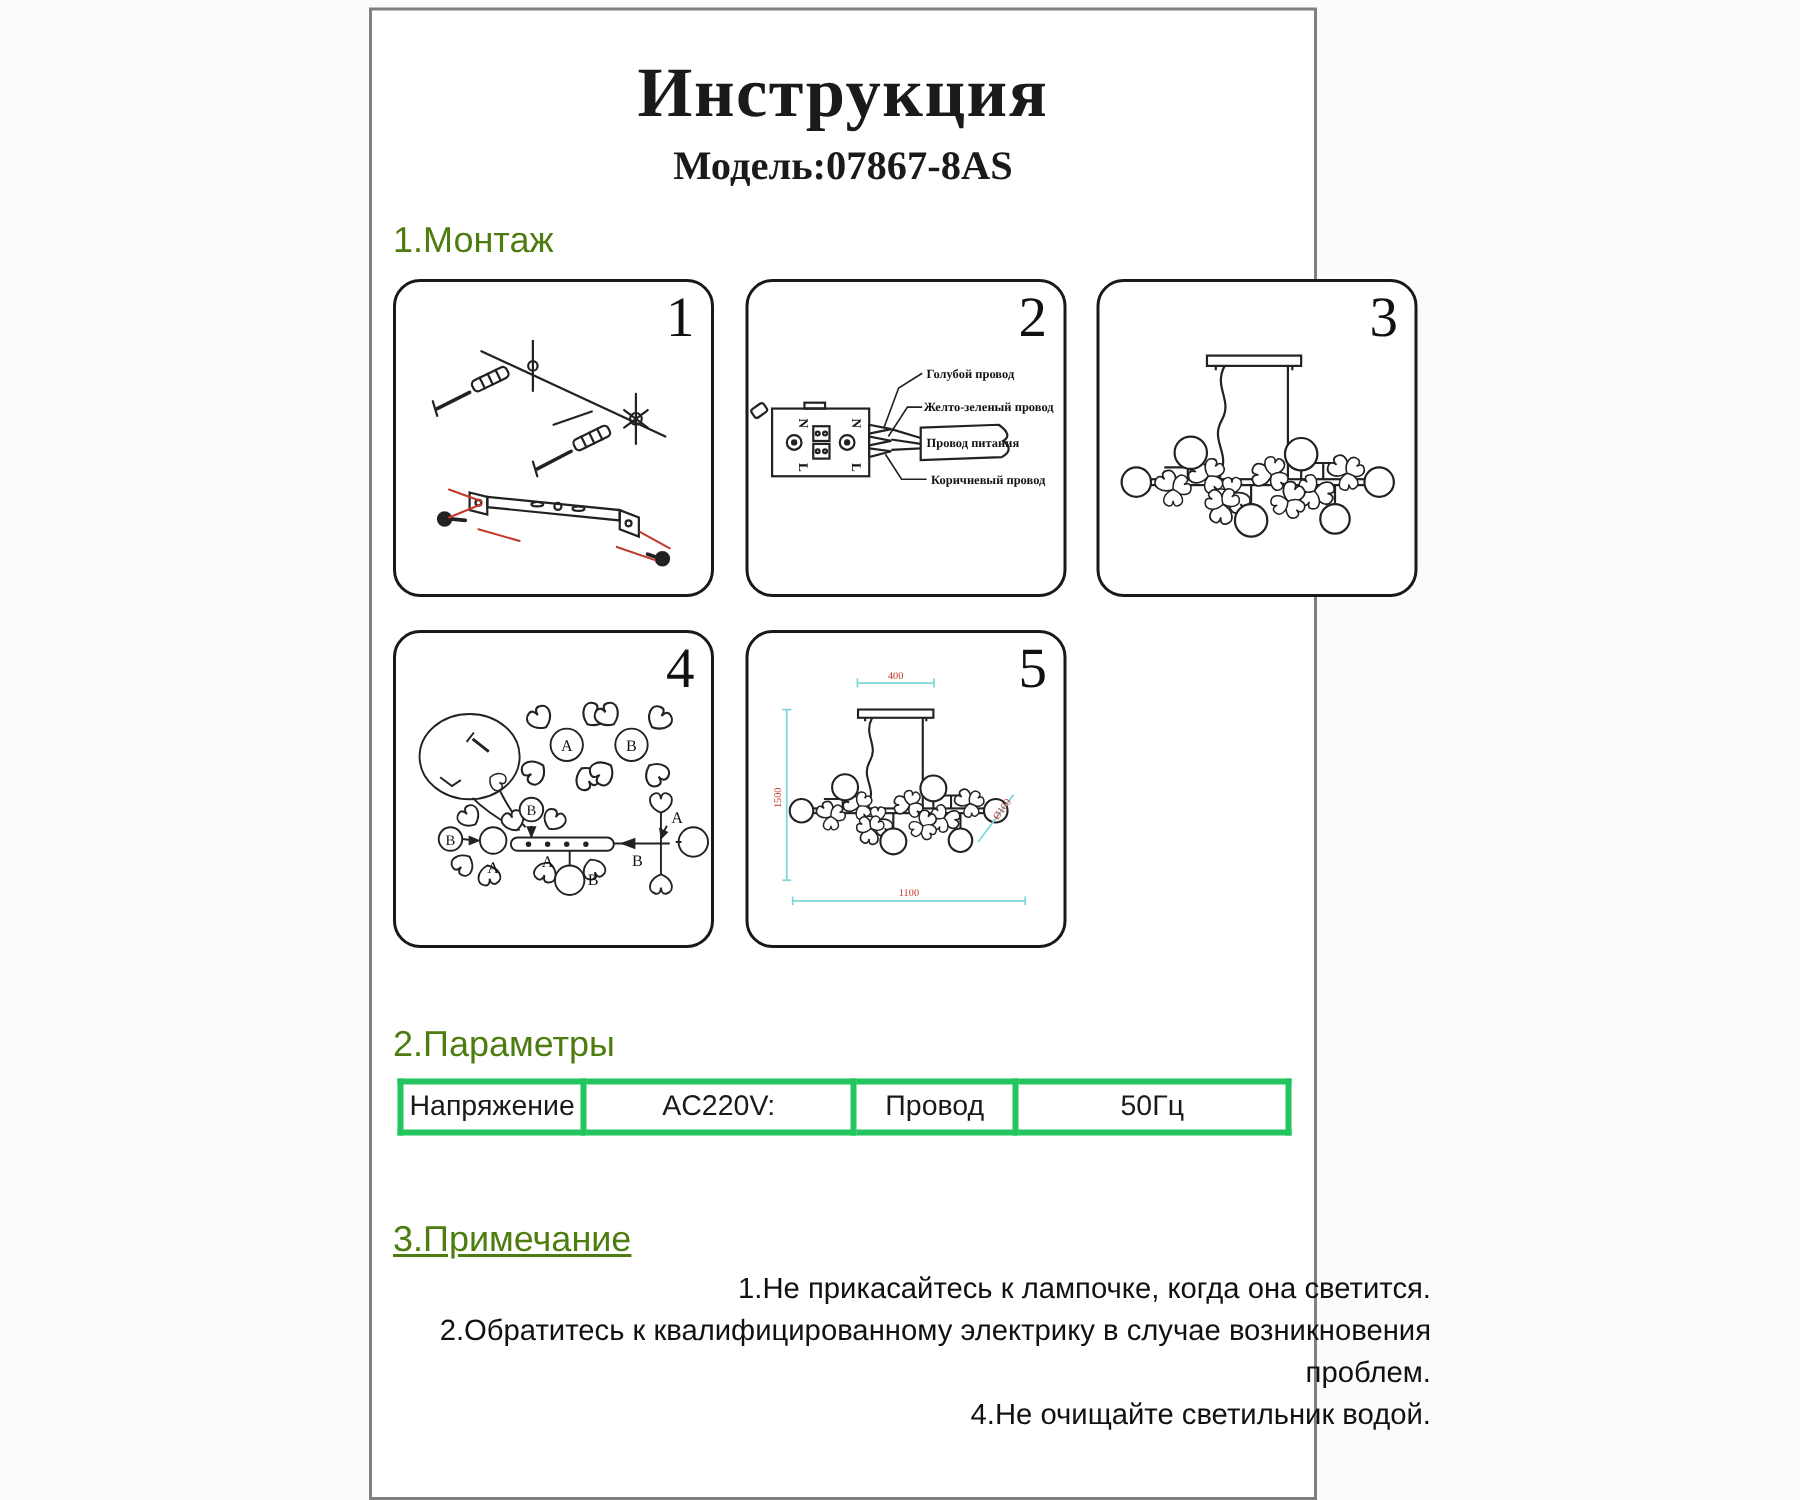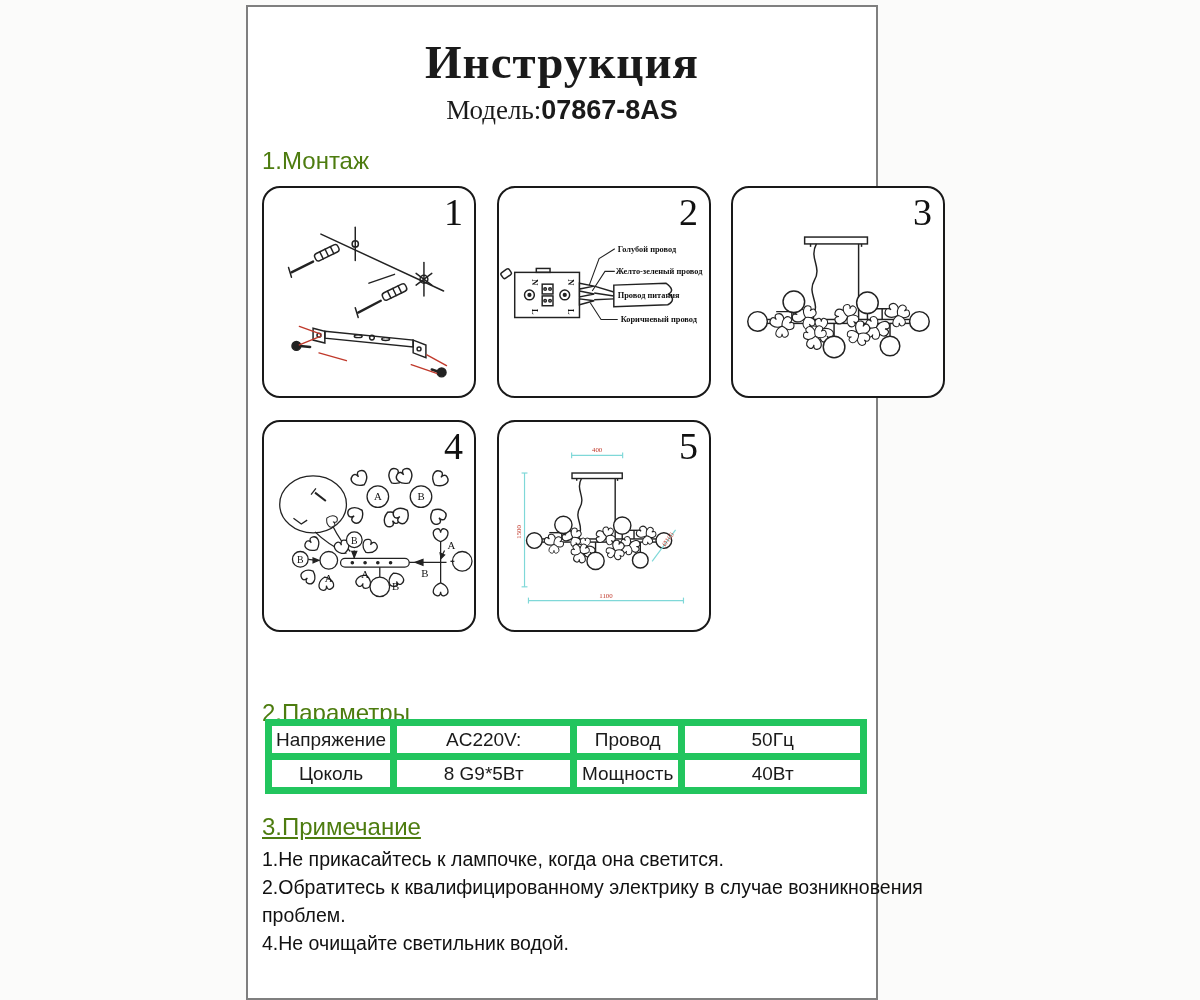--- a/index.html
+++ b/index.html
@@ -3,43 +3,43 @@
 <meta charset="utf-8">
 <style>
   html,body{margin:0;padding:0;}
   body{width:1200px;height:1000px;background:#f6f6f5;font-family:"Liberation Sans",sans-serif;color:#1a1a1a;}
   .canvas{position:relative;width:1200px;height:1000px;overflow:hidden;background:#fbfbfa;}
   .page{position:absolute;left:246px;top:5px;width:632px;height:995px;background:#ffffff;border:2px solid #7f7f7f;box-sizing:border-box;}
 
   .title{position:absolute;left:0;top:28px;width:100%;text-align:center;
          font-family:"Liberation Serif",serif;font-weight:bold;font-size:47px;letter-spacing:1px;margin:0;}
   .model-line{position:absolute;left:0;top:88px;width:100%;text-align:center;font-size:27px;}
-  .model-label{font-family:"Liberation Serif",serif;font-weight:normal;}
-  .model-value{font-family:Liberation Sans, sans-serif;font-weight:bold;margin-top:35px;}
+  .model-label{font-family:"Liberation Serif",serif;font-weight:bold;}
+  .model-value{font-family:Liberation Serif, serif;font-weight:bold;margin-top:35px;}
 
   .section-label{position:absolute;left:14px;font-size:24px;color:#4d7c0f;}
   .lbl-montage{top:140px;}
-  .lbl-params{top:692px;}
+  .lbl-params{top:676px;}
   .lbl-notes{top:806px;text-decoration:underline;}
 
   .figbox{position:absolute;width:214px;height:212px;border:2px solid #191919;border-radius:18px;box-sizing:border-box;background:#fff;}
   .figbox svg{position:absolute;left:0;top:0;width:100%;height:100%;}
   .fig-number{position:absolute;top:2px;right:11px;font-family:"Liberation Serif",serif;font-size:38px;color:#111;}
   .fb1{left:14px;top:179px;}
   .fb2{left:249px;top:179px;}
   .fb3{left:483px;top:179px;}
   .fb4{left:14px;top:413px;}
   .fb5{left:249px;top:413px;}
 
   table.params{position:absolute;left:17px;top:712px;border-collapse:collapse;font-size:19px;}
-  table.params td{border:7px solid #22c55e;text-align:center;height:34px;padding:0 4px;box-sizing:border-box;}
+  table.params td{border:4px solid #22c55e;text-align:center;height:34px;padding:0 4px;box-sizing:border-box;}
   td.c0{width:108px;} td.c1{width:180px;margin-top:48px;} td.c2{width:108px;} td.c3{width:182px;}
 
   .notes{position:absolute;left:14px;top:838px;width:692px;font-size:19.5px;line-height:28px;color:#111;}
-  .notes div{margin:0;}
+  .notes div{margin:0;text-align:right;}
 
   svg text{font-family:"Liberation Serif",serif;}
   .wire-label{font-weight:bold;font-size:8.5px;fill:#111;}
   .nl-label{font-family:"Liberation Sans",sans-serif;font-weight:bold;font-size:9px;fill:#111;}
   .ab-label{font-family:"Liberation Sans",sans-serif;font-size:11px;fill:#111;}
   .dim-label{font-family:"Liberation Sans",sans-serif;font-size:7px;fill:#c0392b;}
 </style>
 </head>
 <body>
 
@@ -353,26 +353,20 @@
   <div class="section-label lbl-params">2.Параметры</div>
 
   <table class="params">
     <tbody>
           <tr>
       <td class="c0">Напряжение</td>
       <td class="c1">AC220V:</td>
       <td class="c2">Провод</td>
       <td class="c3">50Гц</td>
     </tr>
-    <tr>
-      <td class="c0">Цоколь</td>
-      <td class="c1">8 G9*5Вт</td>
-      <td class="c2">Мощность</td>
-      <td class="c3">40Вт</td>
-    </tr>
   </tbody>
       </table>
 
   <div class="section-label lbl-notes">3.Примечание</div>
 
   <div class="notes">
     <div>1.Не прикасайтесь к лампочке, когда она светится.</div>
     <div>2.Обратитесь к квалифицированному электрику в случае возникновения проблем.</div>
     <div>4.Не очищайте светильник водой.</div>
 

